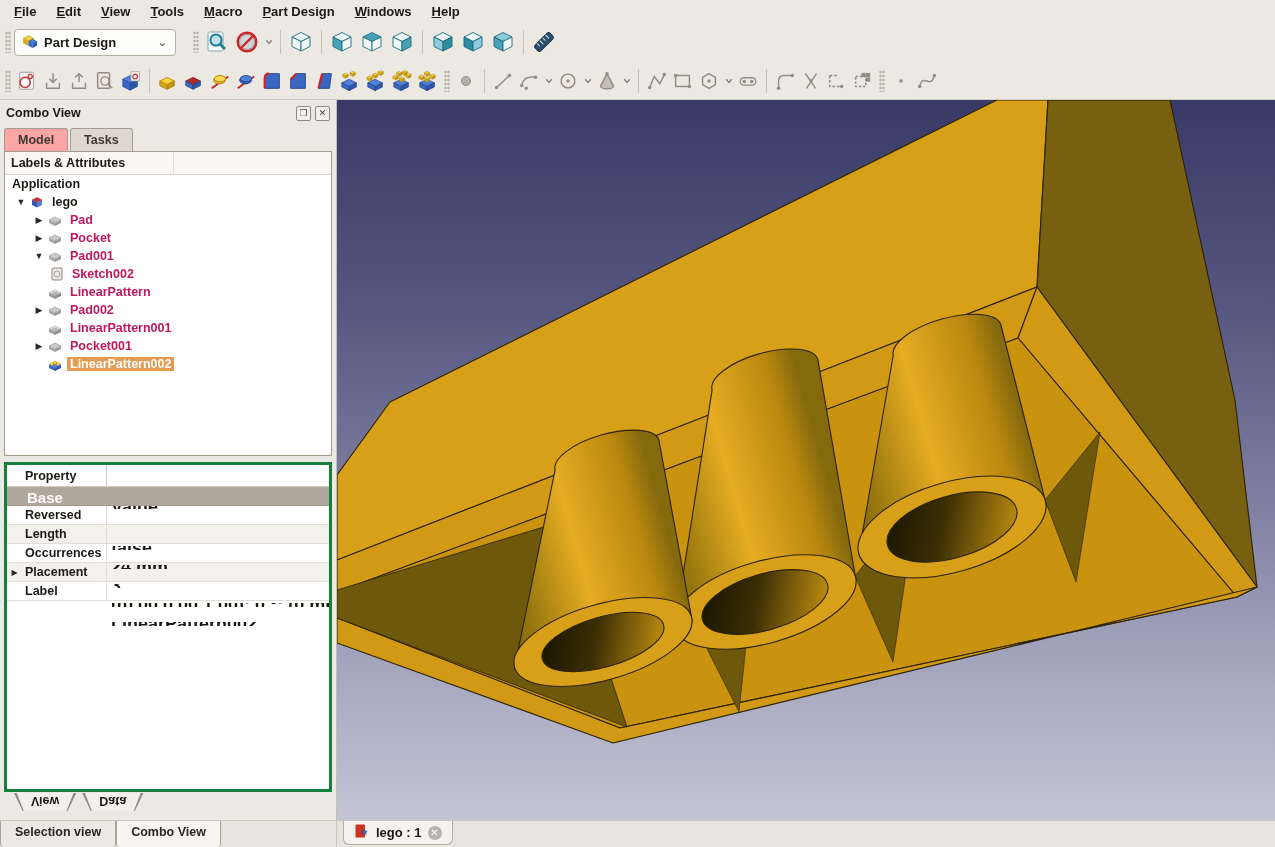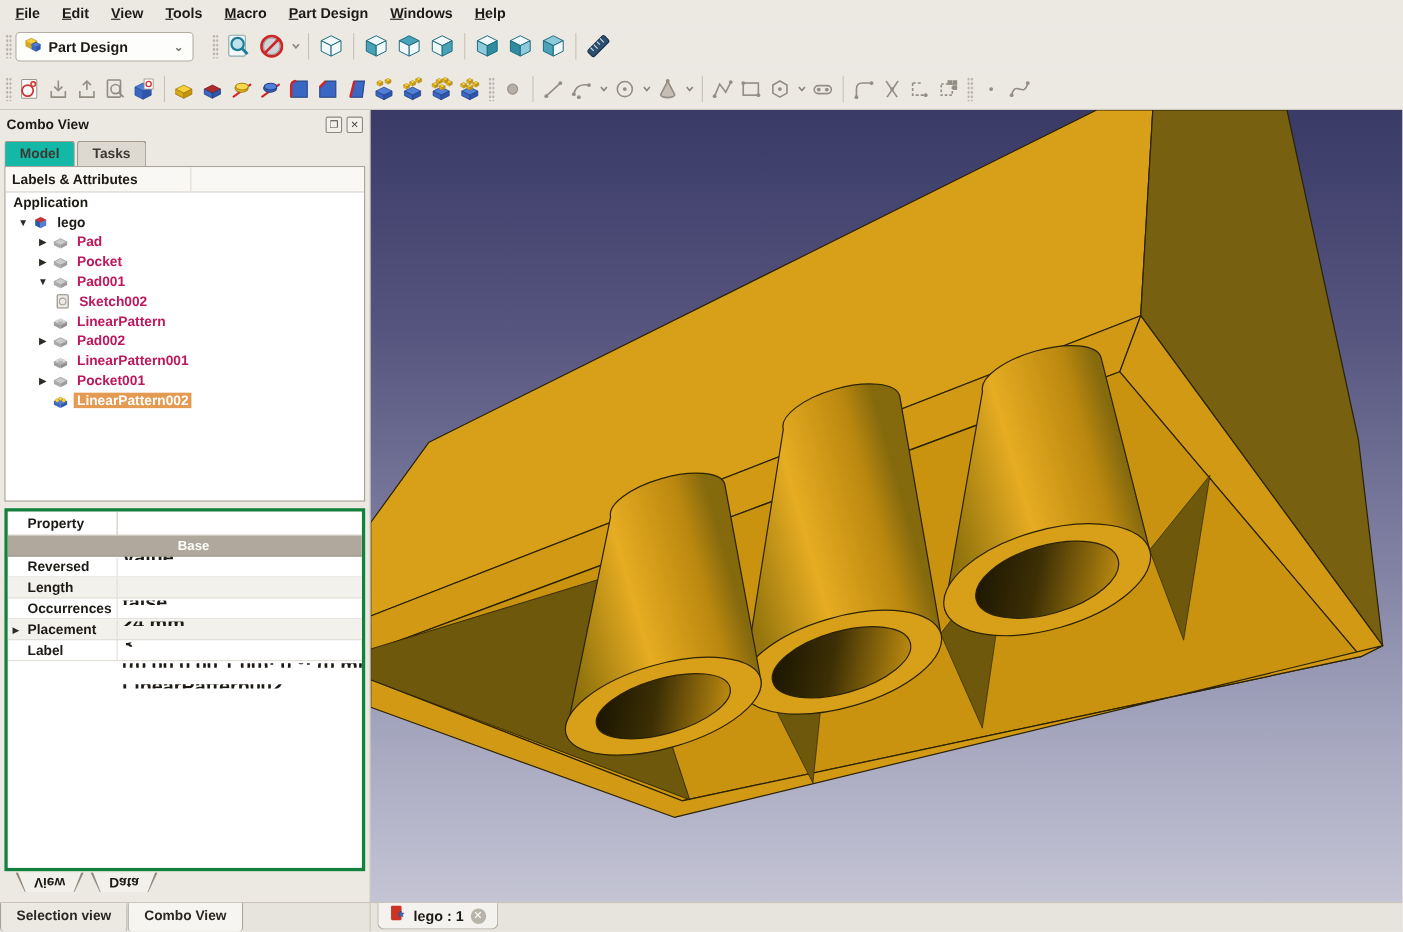--- a/index.html
+++ b/index.html
@@ -31,21 +31,21 @@
   
   .main { position:absolute; top:100px; left:0; width:1275px; height:720px; display:flex; }
   .sidepanel { width:337px; height:720px; background:#ece9e3; border-right:1px solid #c5c0b5; display:flex; flex-direction:column; }
 
   .cv-titlebar { height:26px; display:flex; align-items:center; padding:0 6px; }
   .cv-title { font-size:12.5px; font-weight:700; flex:1; }
   .winbtn { width:15px; height:15px; border:1px solid #8f897d; background:#f2f0eb; margin-left:4px; display:flex; align-items:center; justify-content:center; font-size:9px; color:#4a463f; border-radius:2px; }
 
   .cv-tabs { display:flex; padding:2px 4px 0 4px; }
   .cv-tab { font-size:12.5px; font-weight:700; padding:4px 13px; border:1px solid #a39c8f; border-bottom:none; border-radius:3px 3px 0 0; background:#ddd9d1; margin-right:2px; color:#3c3832; }
-  .cv-tab.active { background:#14b8a6; position:relative; top:0; }
+  .cv-tab.active { background:#fca5a5; position:relative; top:0; }
 
   .tree-box { margin:0 4px; border:1px solid #a39c8f; background:#fff; height:305px; overflow:hidden; }
   .tree-header { font-size:12.5px; font-weight:700; padding:4px 6px; background:#faf8f5; border-bottom:1px solid #d8d3ca; position:relative; }
   .tree-header:after { content:""; position:absolute; left:168px; top:0; bottom:0; width:1px; background:#e0dbd2; }
   .trow { display:flex; align-items:center; height:18px; font-size:12.5px; font-weight:700; white-space:nowrap; }
   .trow .arrow { width:16px; text-align:center; font-size:9px; color:#2d2a25; flex:none; }
   .trow .ticon { width:17px; height:16px; flex:none; margin-right:3px; }
   .trow .ticon svg { width:16px; height:16px; }
   .trow .tlabel { padding:0 3px; }
   .trow .tlabel.grey { color:#be185d; }
@@ -53,21 +53,21 @@
 
   .prop-box { margin:6px 4px 0 4px; border:3px solid #15803d; background:#fff; flex:1; overflow:hidden; display:flex; flex-direction:column; }
   .phead { display:flex; height:22px; align-items:center; border-bottom:1px solid #cfc9bf; font-weight:700; font-size:12.5px; }
   .phead .pname { border-right:1px solid #cfc9bf; }
   .pgut { width:15px; flex:none; text-align:center; font-size:8px; color:#2d2a25; align-self:stretch; display:flex; align-items:center; justify-content:center; }
   .pname { width:85px; flex:none; padding:2px 3px; font-size:12.5px; font-weight:700; align-self:stretch; display:flex; align-items:center; }
   .pval { flex:1; padding:2px 4px; font-size:18px; font-weight:700; white-space:pre; overflow:hidden; align-self:stretch; display:flex; align-items:center;margin-top:40px; }
   .prow { display:flex; height:19px; border-bottom:1px solid #e2ded6; }
   .prow:nth-child(odd) { background:#f3f1ec; }
   .prow .pname { border-right:1px solid #e2ded6; }
-  .pgroup { height:19px; background:#b0a89c; color:#fdfdfb; font-weight:700; font-size:12px; padding:2px 4px 0 20px; border-bottom:1px solid #a29a8e;text-align:center; }
+  .pgroup { height:19px; background:#b0a89c; color:#fdfdfb; font-weight:700; font-size:15px; padding:2px 4px 0 20px; border-bottom:1px solid #a29a8e; }
 
   .vd-tabs { height:28px; display:flex; align-items:flex-start; padding:1px 10px 0 14px; gap:6px; }
   .vd-tab-o { clip-path:polygon(14% 0,86% 0,100% 100%,0 100%); background:#8f897d; padding:0; transform:scaleY(-1); }
   .vd-tab-i { clip-path:polygon(14.6% 0,85.4% 0,99.2% 100%,0.8% 100%); background:#f2f0eb; margin:0 1px 1px 1px; padding:3px 16px 4px 16px; font-size:12.5px; font-weight:700; transform:scaleY(-1); }
 
   
   .viewport { position:relative; width:938px; height:720px; background:linear-gradient(180deg,#3a3a67 0%,#55557f 28%,#8283a4 58%,#aaabc2 82%,#c4c4d4 100%); overflow:hidden; }
   .viewport svg.scene { position:absolute; left:0; top:0; }
 
   

